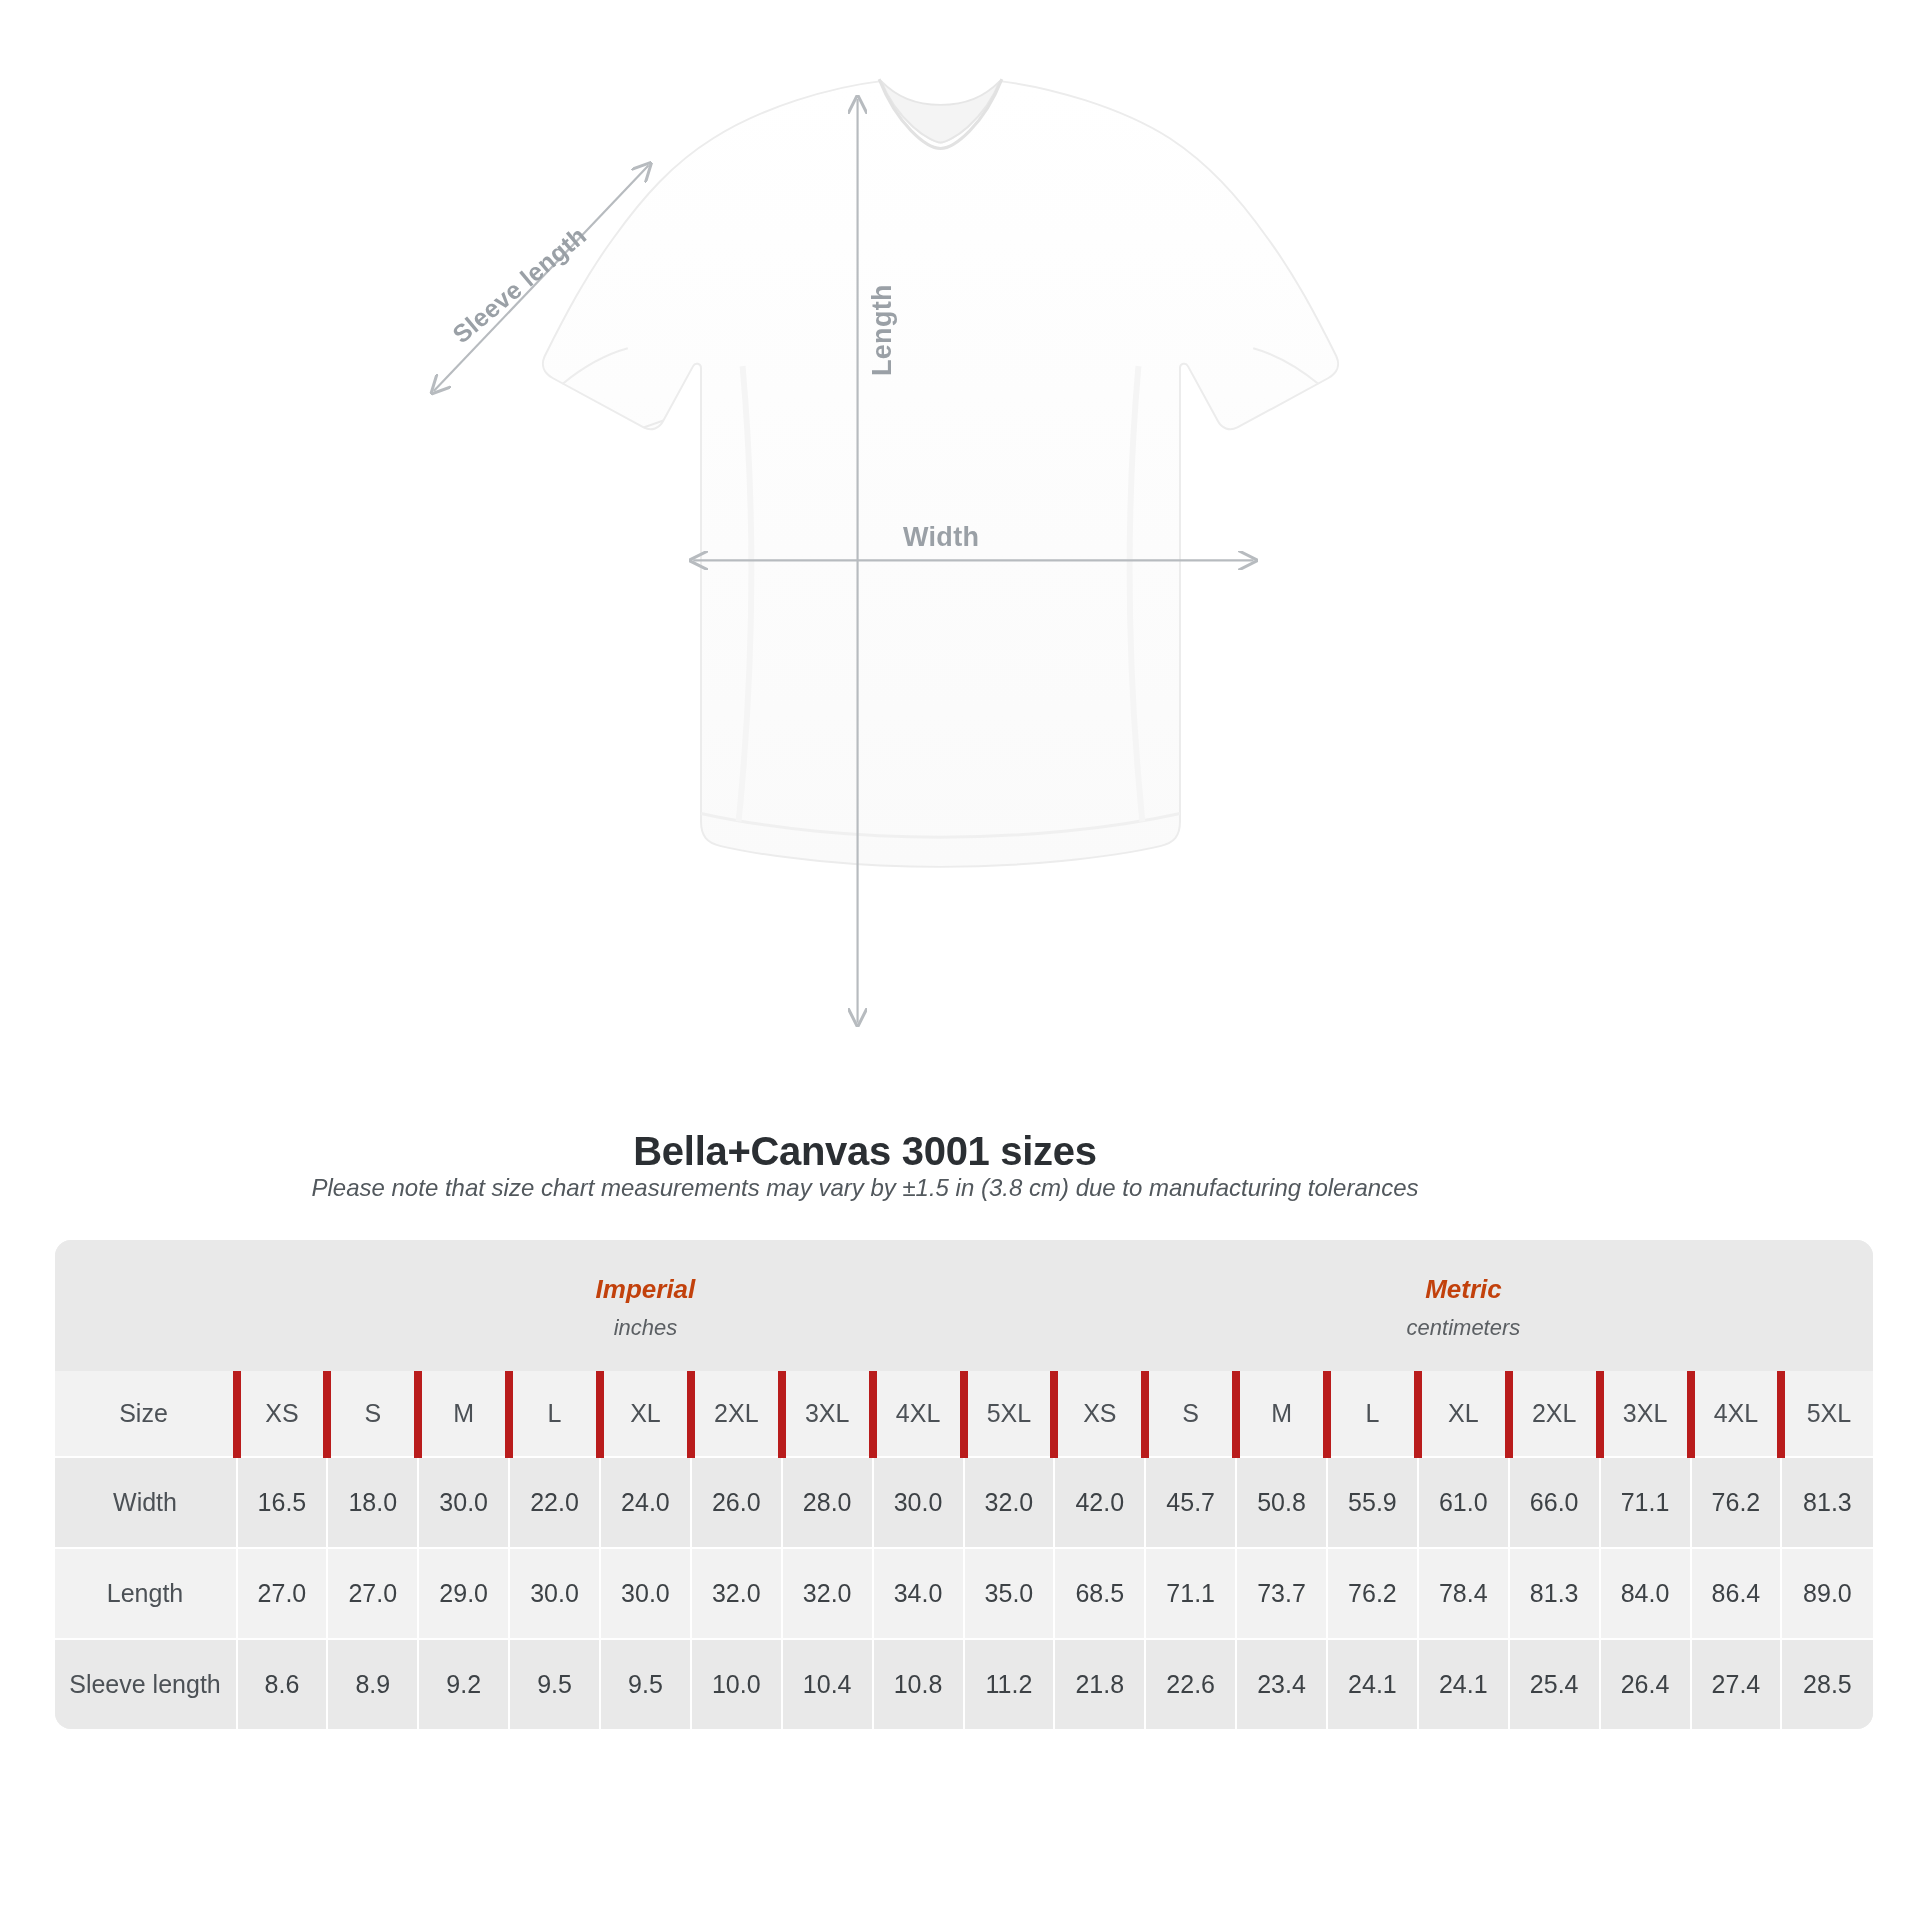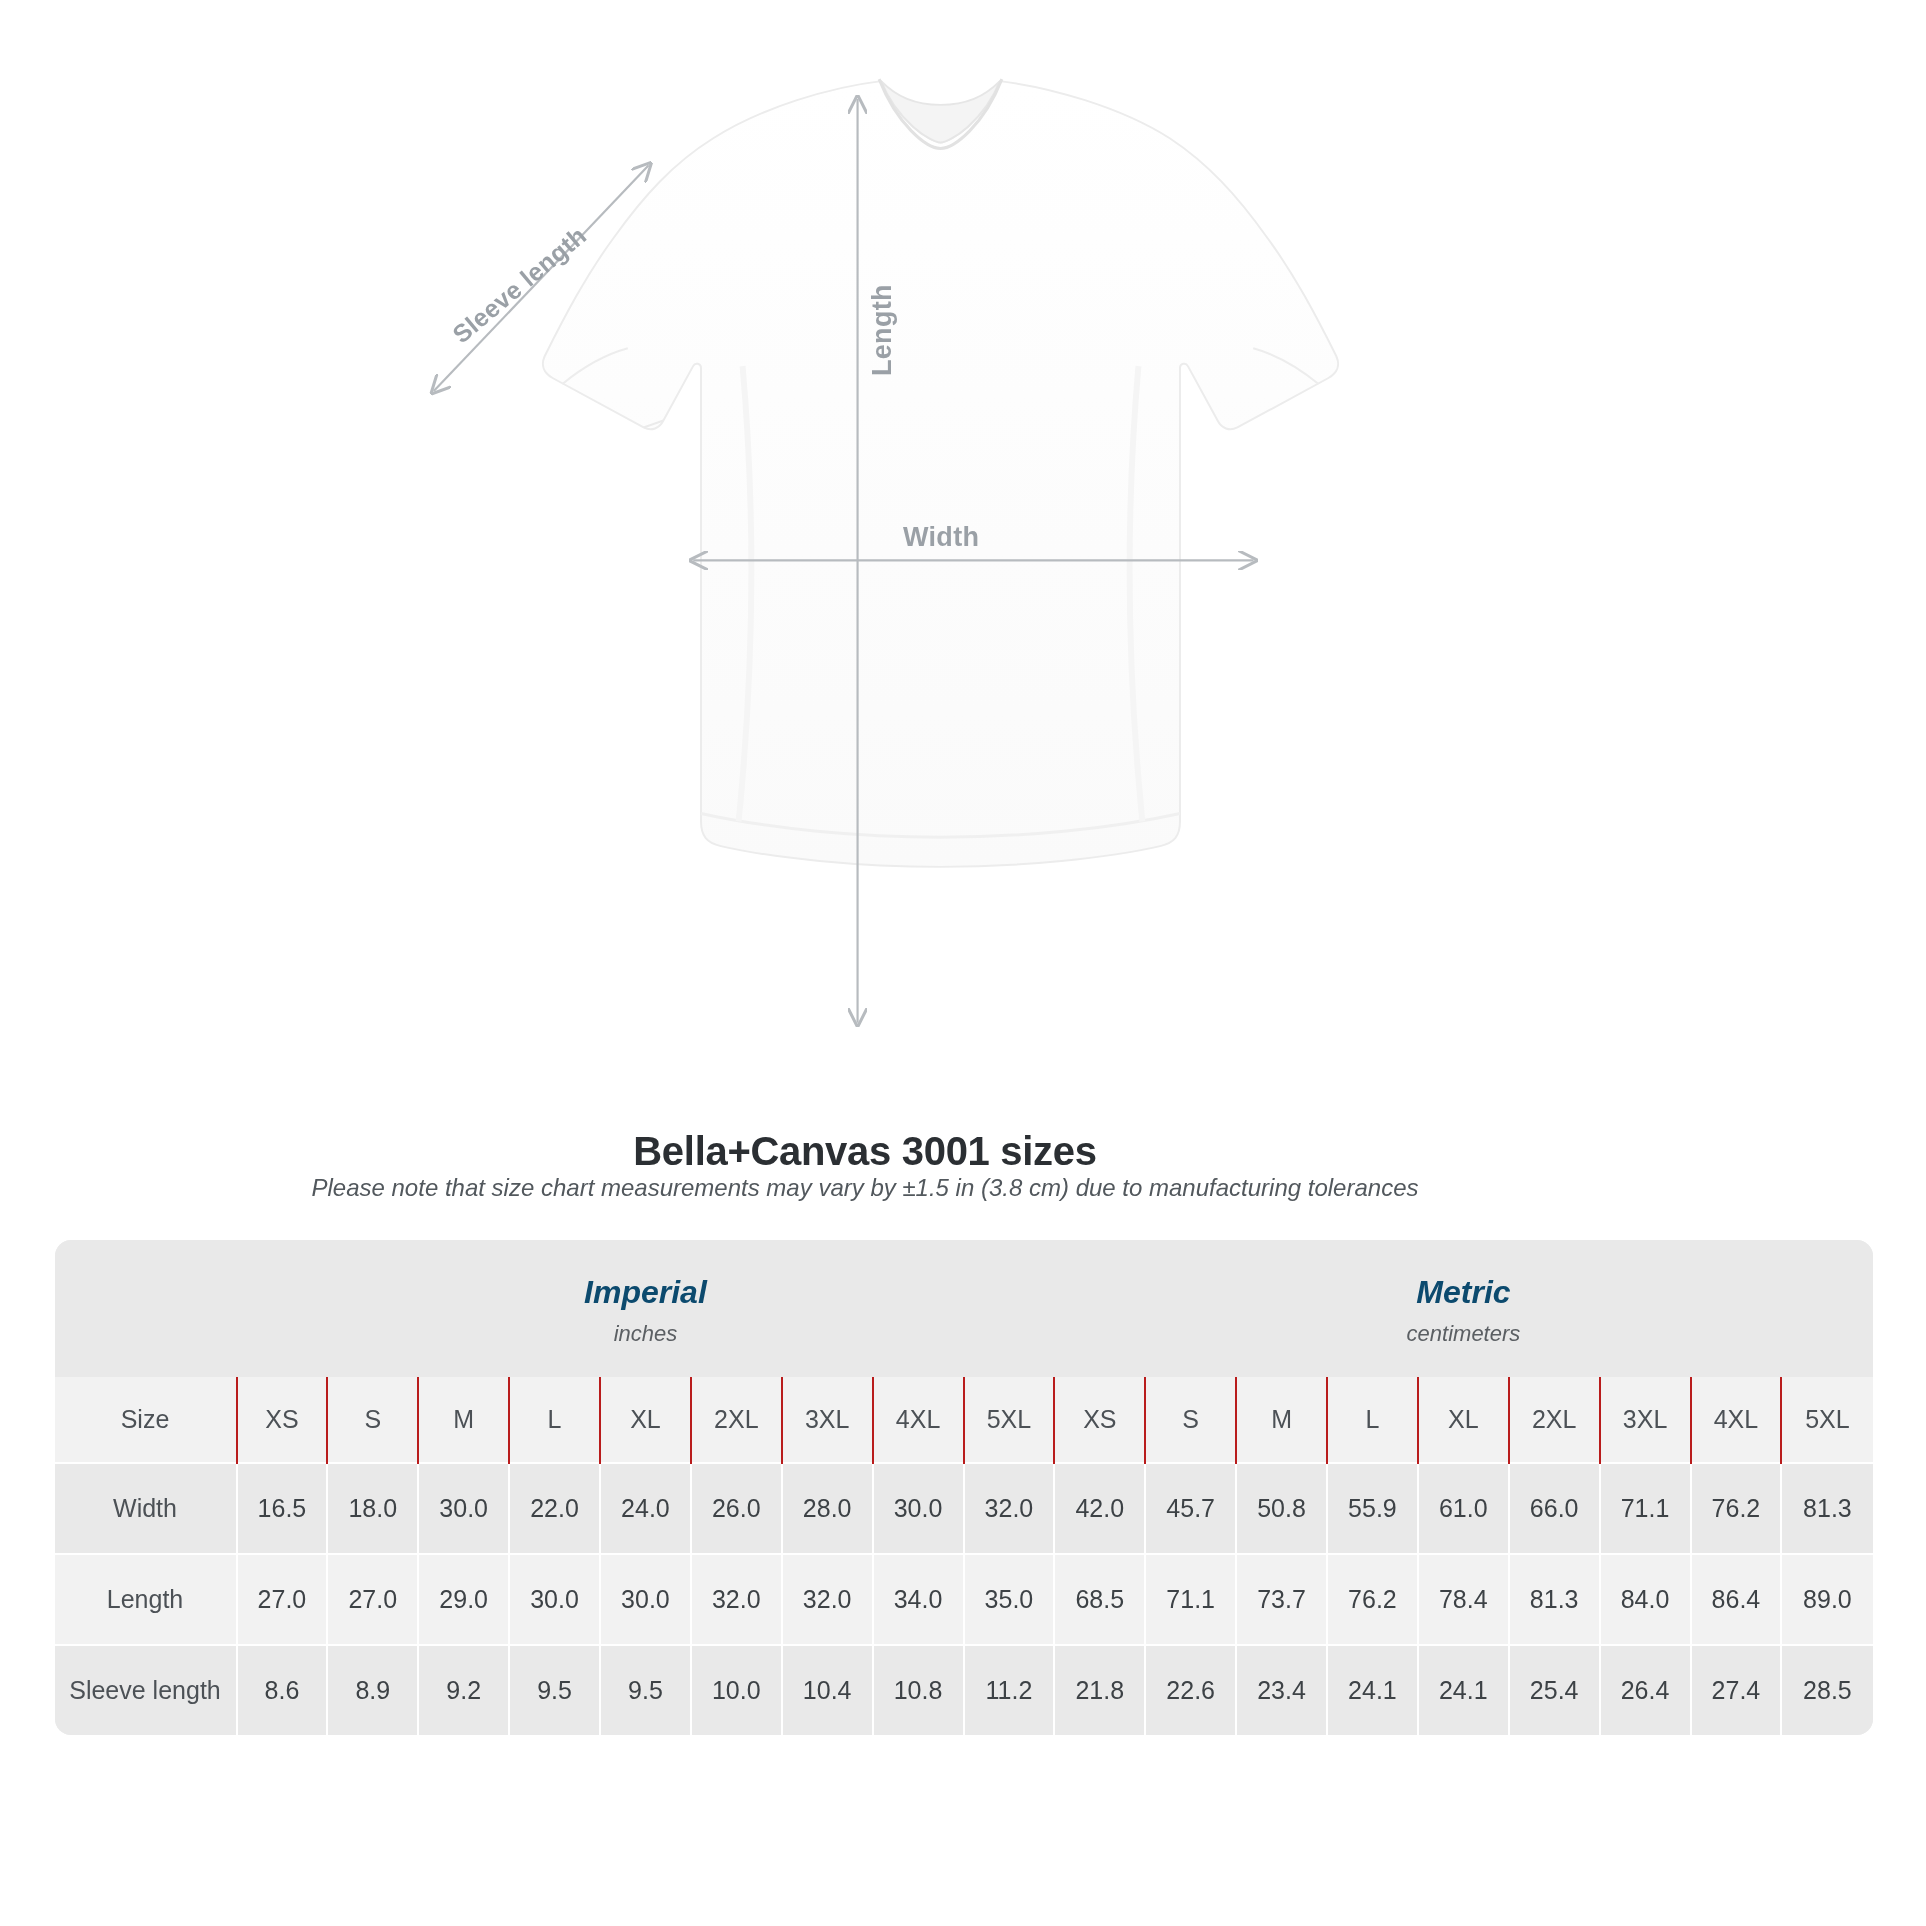--- a/index.html
+++ b/index.html
@@ -107,40 +107,40 @@
     font-weight: normal;
   }
 
   
   .unit-row td {
     background: #e9e9e9;
     padding: 34px 0 30px 0;
     border: none;
   }
   .unit-name {
-    font-size: 32px;
+    font-size: 26px;
     font-style: italic;
     font-weight: bold;
-    color: #0c4a6e;
+    color: #c2410c;
   }
   .unit-sub {
     margin-top: 10px;
     font-size: 22px;
     font-style: italic;
     color: #5b5f63;
   }
 
   
   .head-row td {
     background: #f2f2f2;
     padding: 28px 0;
     font-size: 25px;
     font-weight: bold;
     color: #4c5156;
-    border-right: 2px solid #b91c1c;
+    border-right: 8px solid #b91c1c;
   }
   .head-row td:last-child { border-right: none; }
   .head-row td.rowlabel {
     background: #f2f2f2;
     font-size: 25px;
   }
 
   .data-row td {
     padding: 30px 0;
     font-size: 25px;

